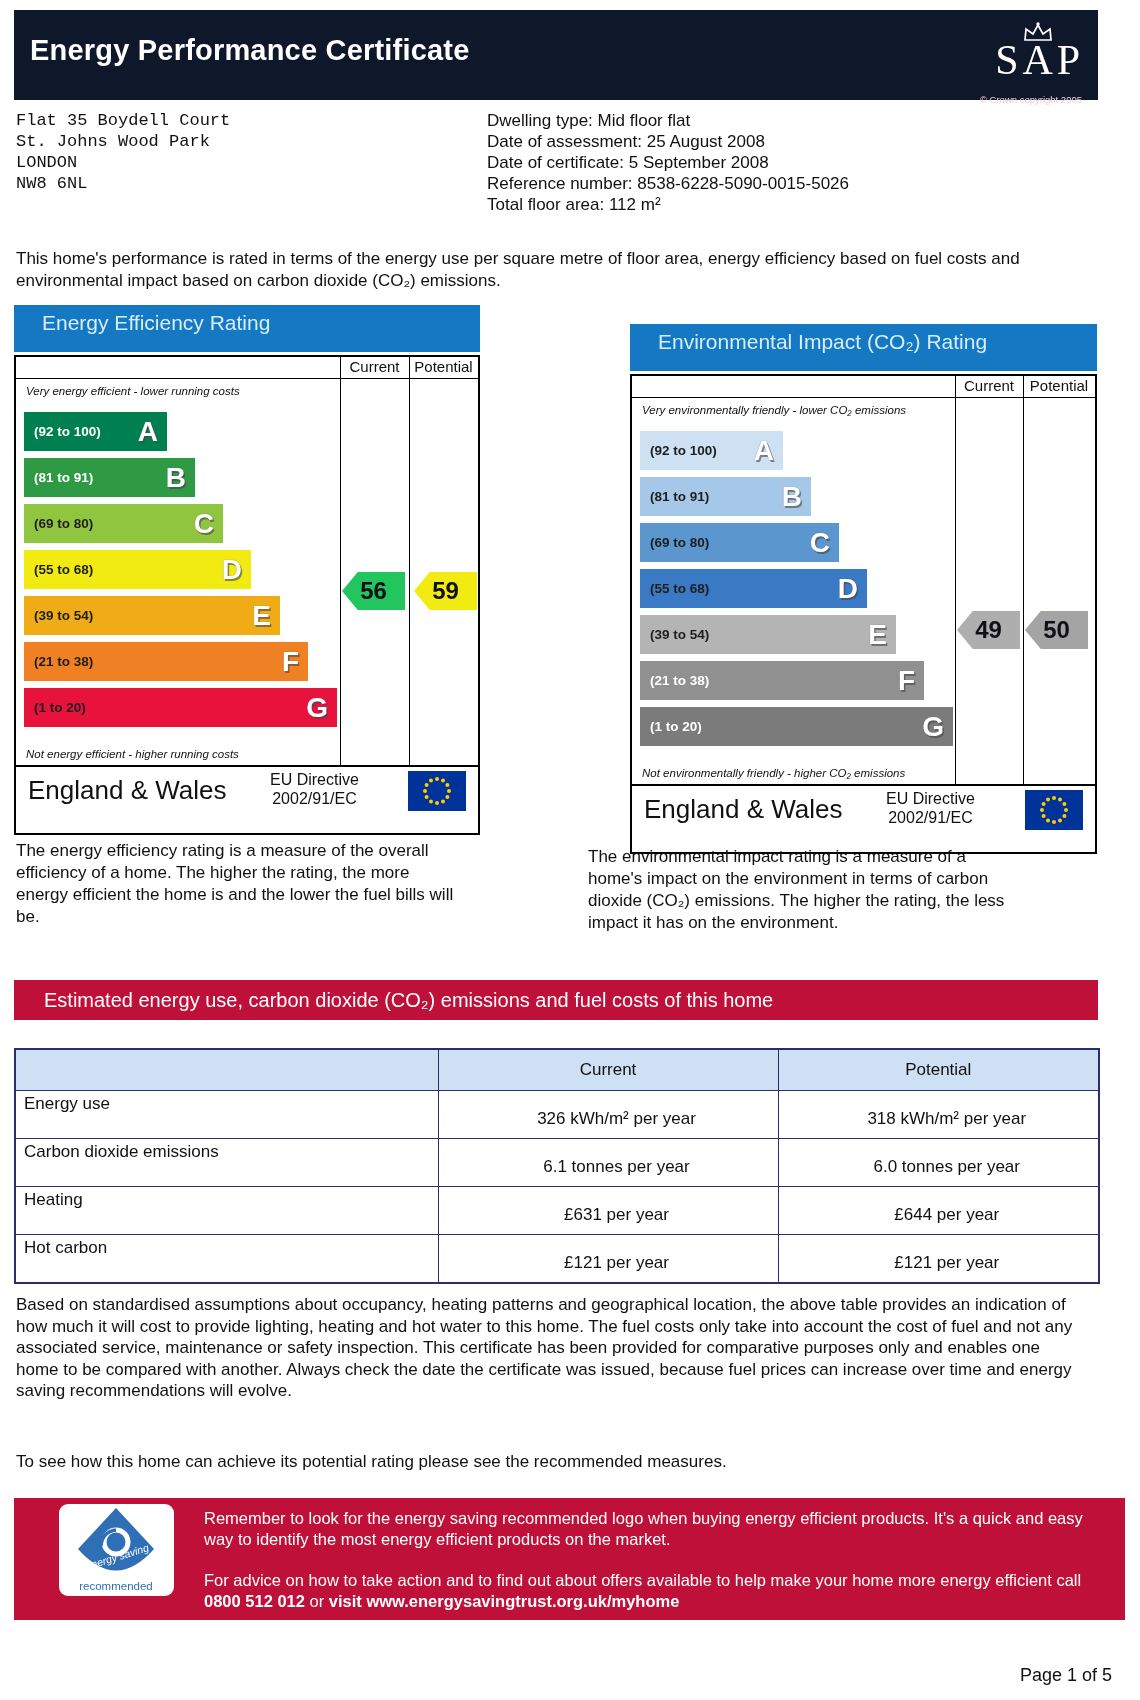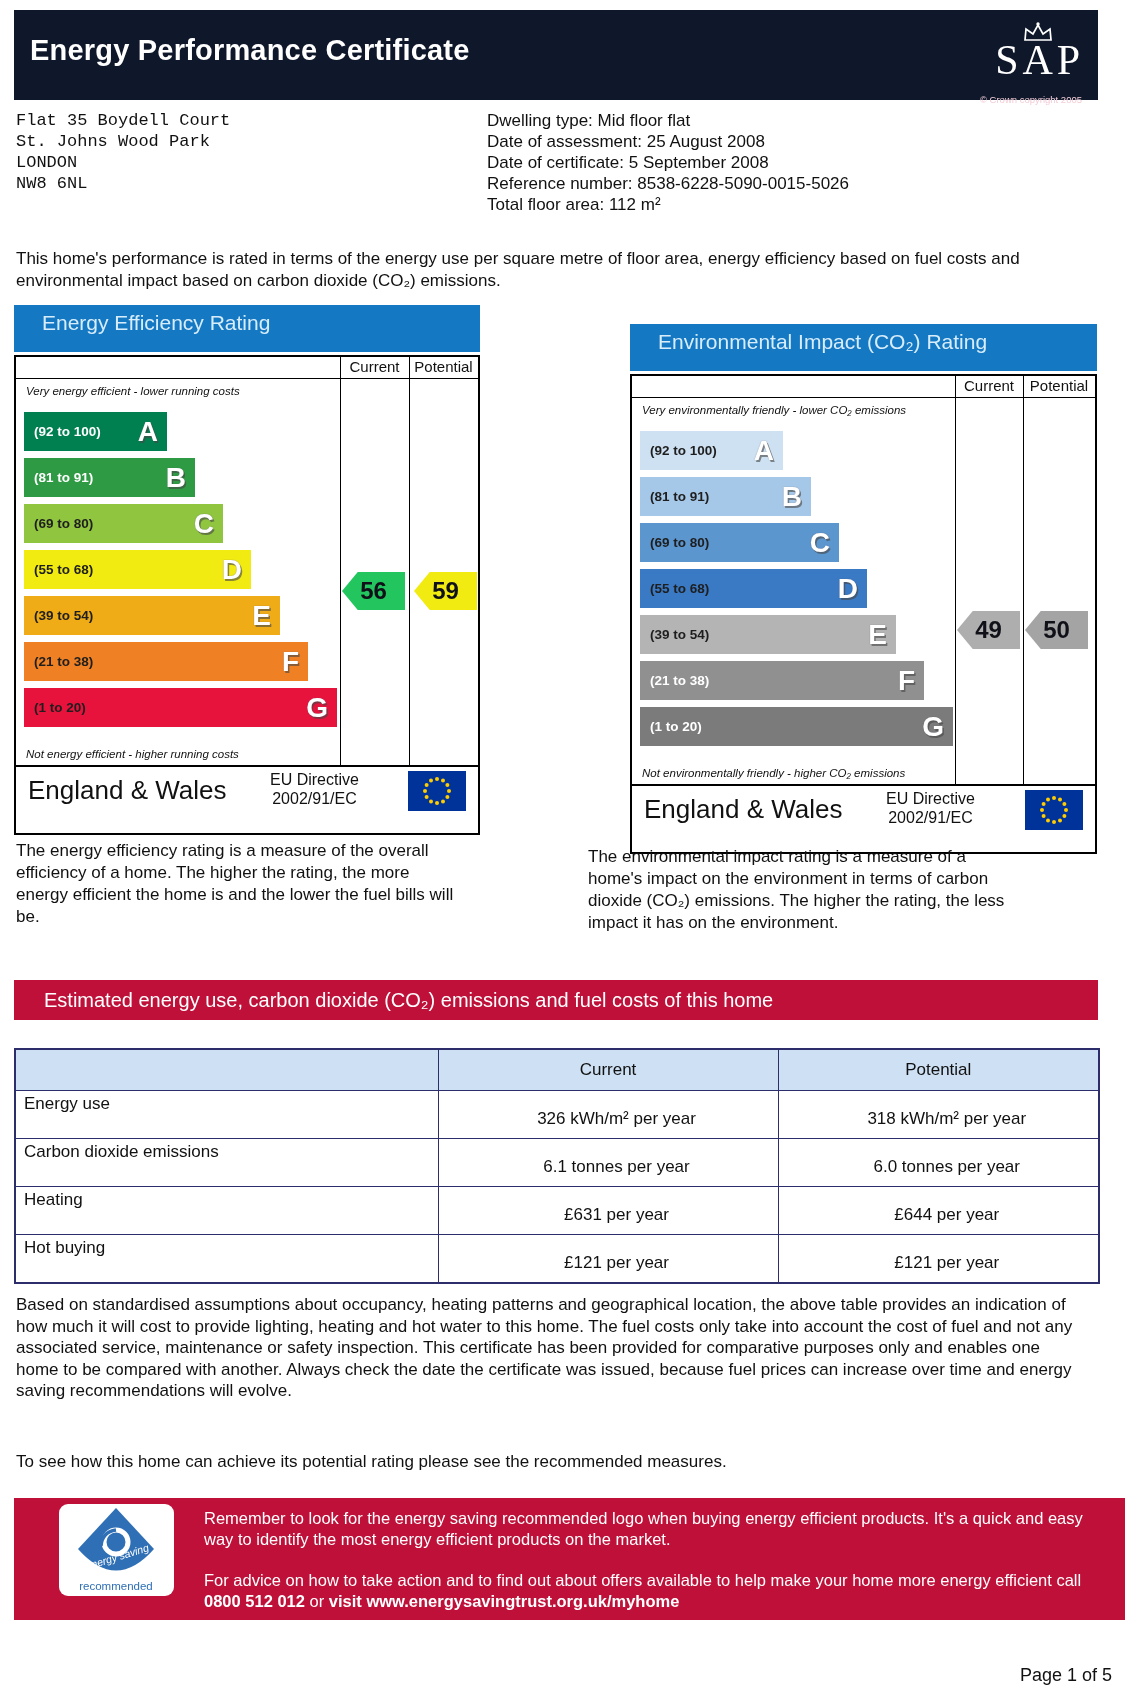--- a/index.html
+++ b/index.html
@@ -273,21 +273,21 @@
     <td class="lbl">Carbon dioxide emissions</td>
     <td class="val">6.1 tonnes per year</td>
     <td class="val">6.0 tonnes per year</td>
   </tr>
   <tr>
     <td class="lbl">Heating</td>
     <td class="val">£631 per year</td>
     <td class="val">£644 per year</td>
   </tr>
   <tr>
-    <td class="lbl">Hot buying</td>
+    <td class="lbl">Hot carbon</td>
     <td class="val">£121 per year</td>
     <td class="val">£121 per year</td>
   </tr>
 </tbody>
   </table>
 
 <div class="note">Based on standardised assumptions about occupancy, heating patterns and geographical location, the above table provides an indication of how much it will cost to provide lighting, heating and hot water to this home. The fuel costs only take into account the cost of fuel and not any associated service, maintenance or safety inspection. This certificate has been provided for comparative purposes only and enables one home to be compared with another. Always check the date the certificate was issued, because fuel prices can increase over time and energy saving recommendations will evolve.</div>
 <div class="advice">To see how this home can achieve its potential rating please see the recommended measures.</div>
 
 <div class="footer-banner" style="background-color: rgb(190, 16, 56);">

